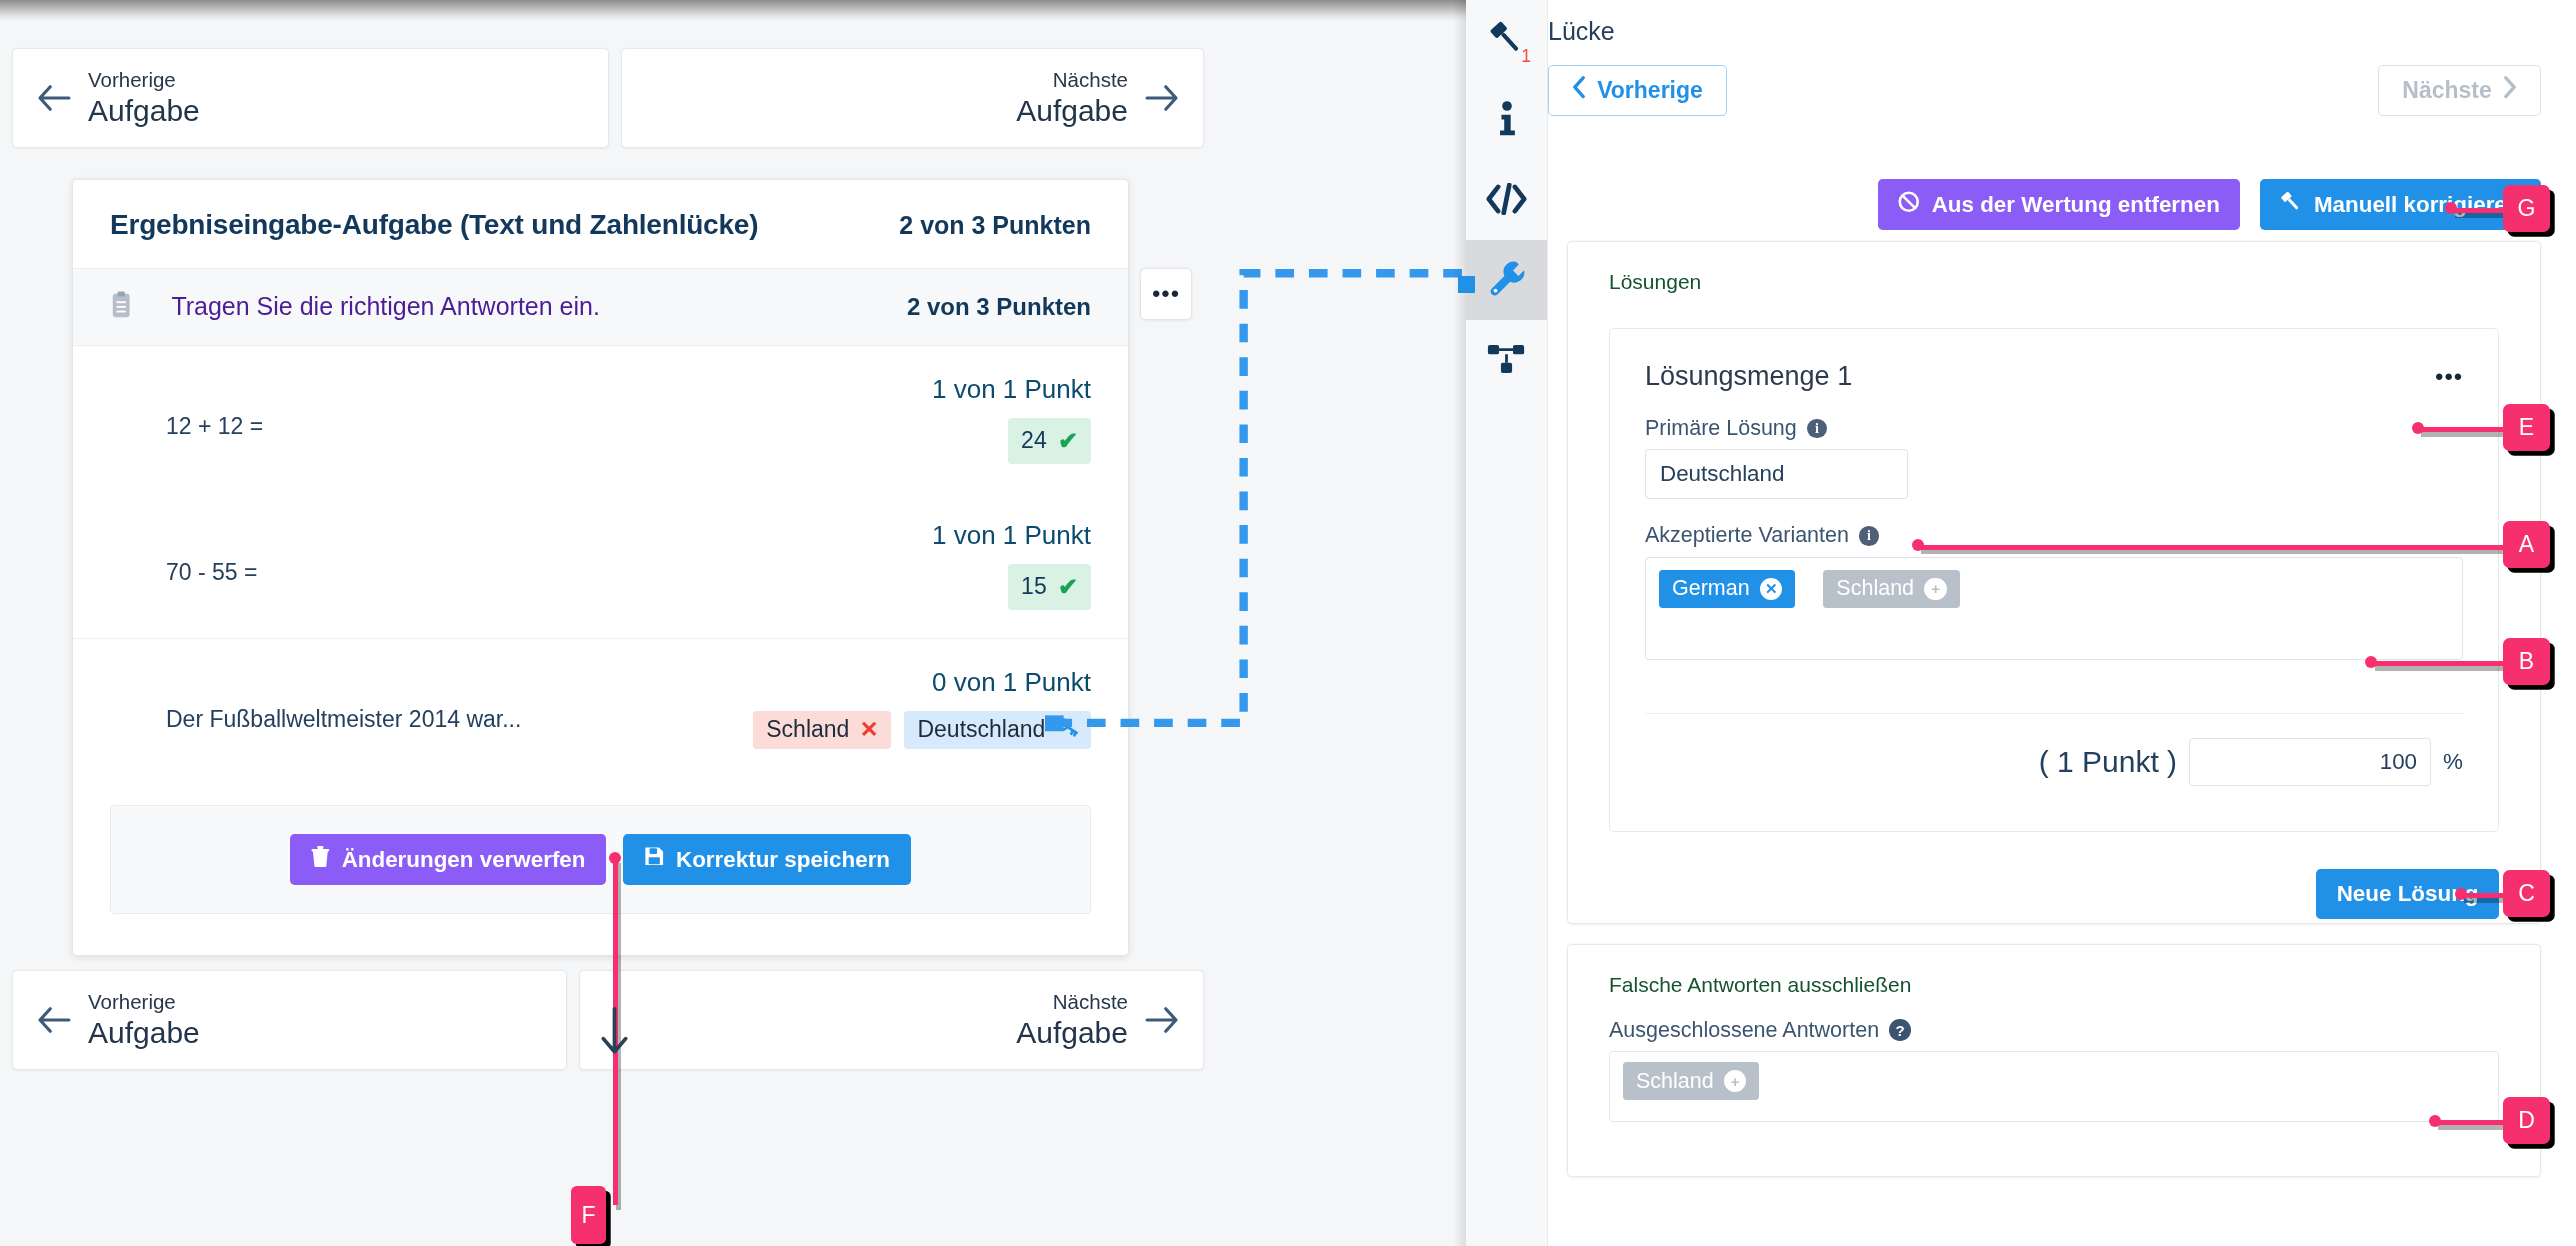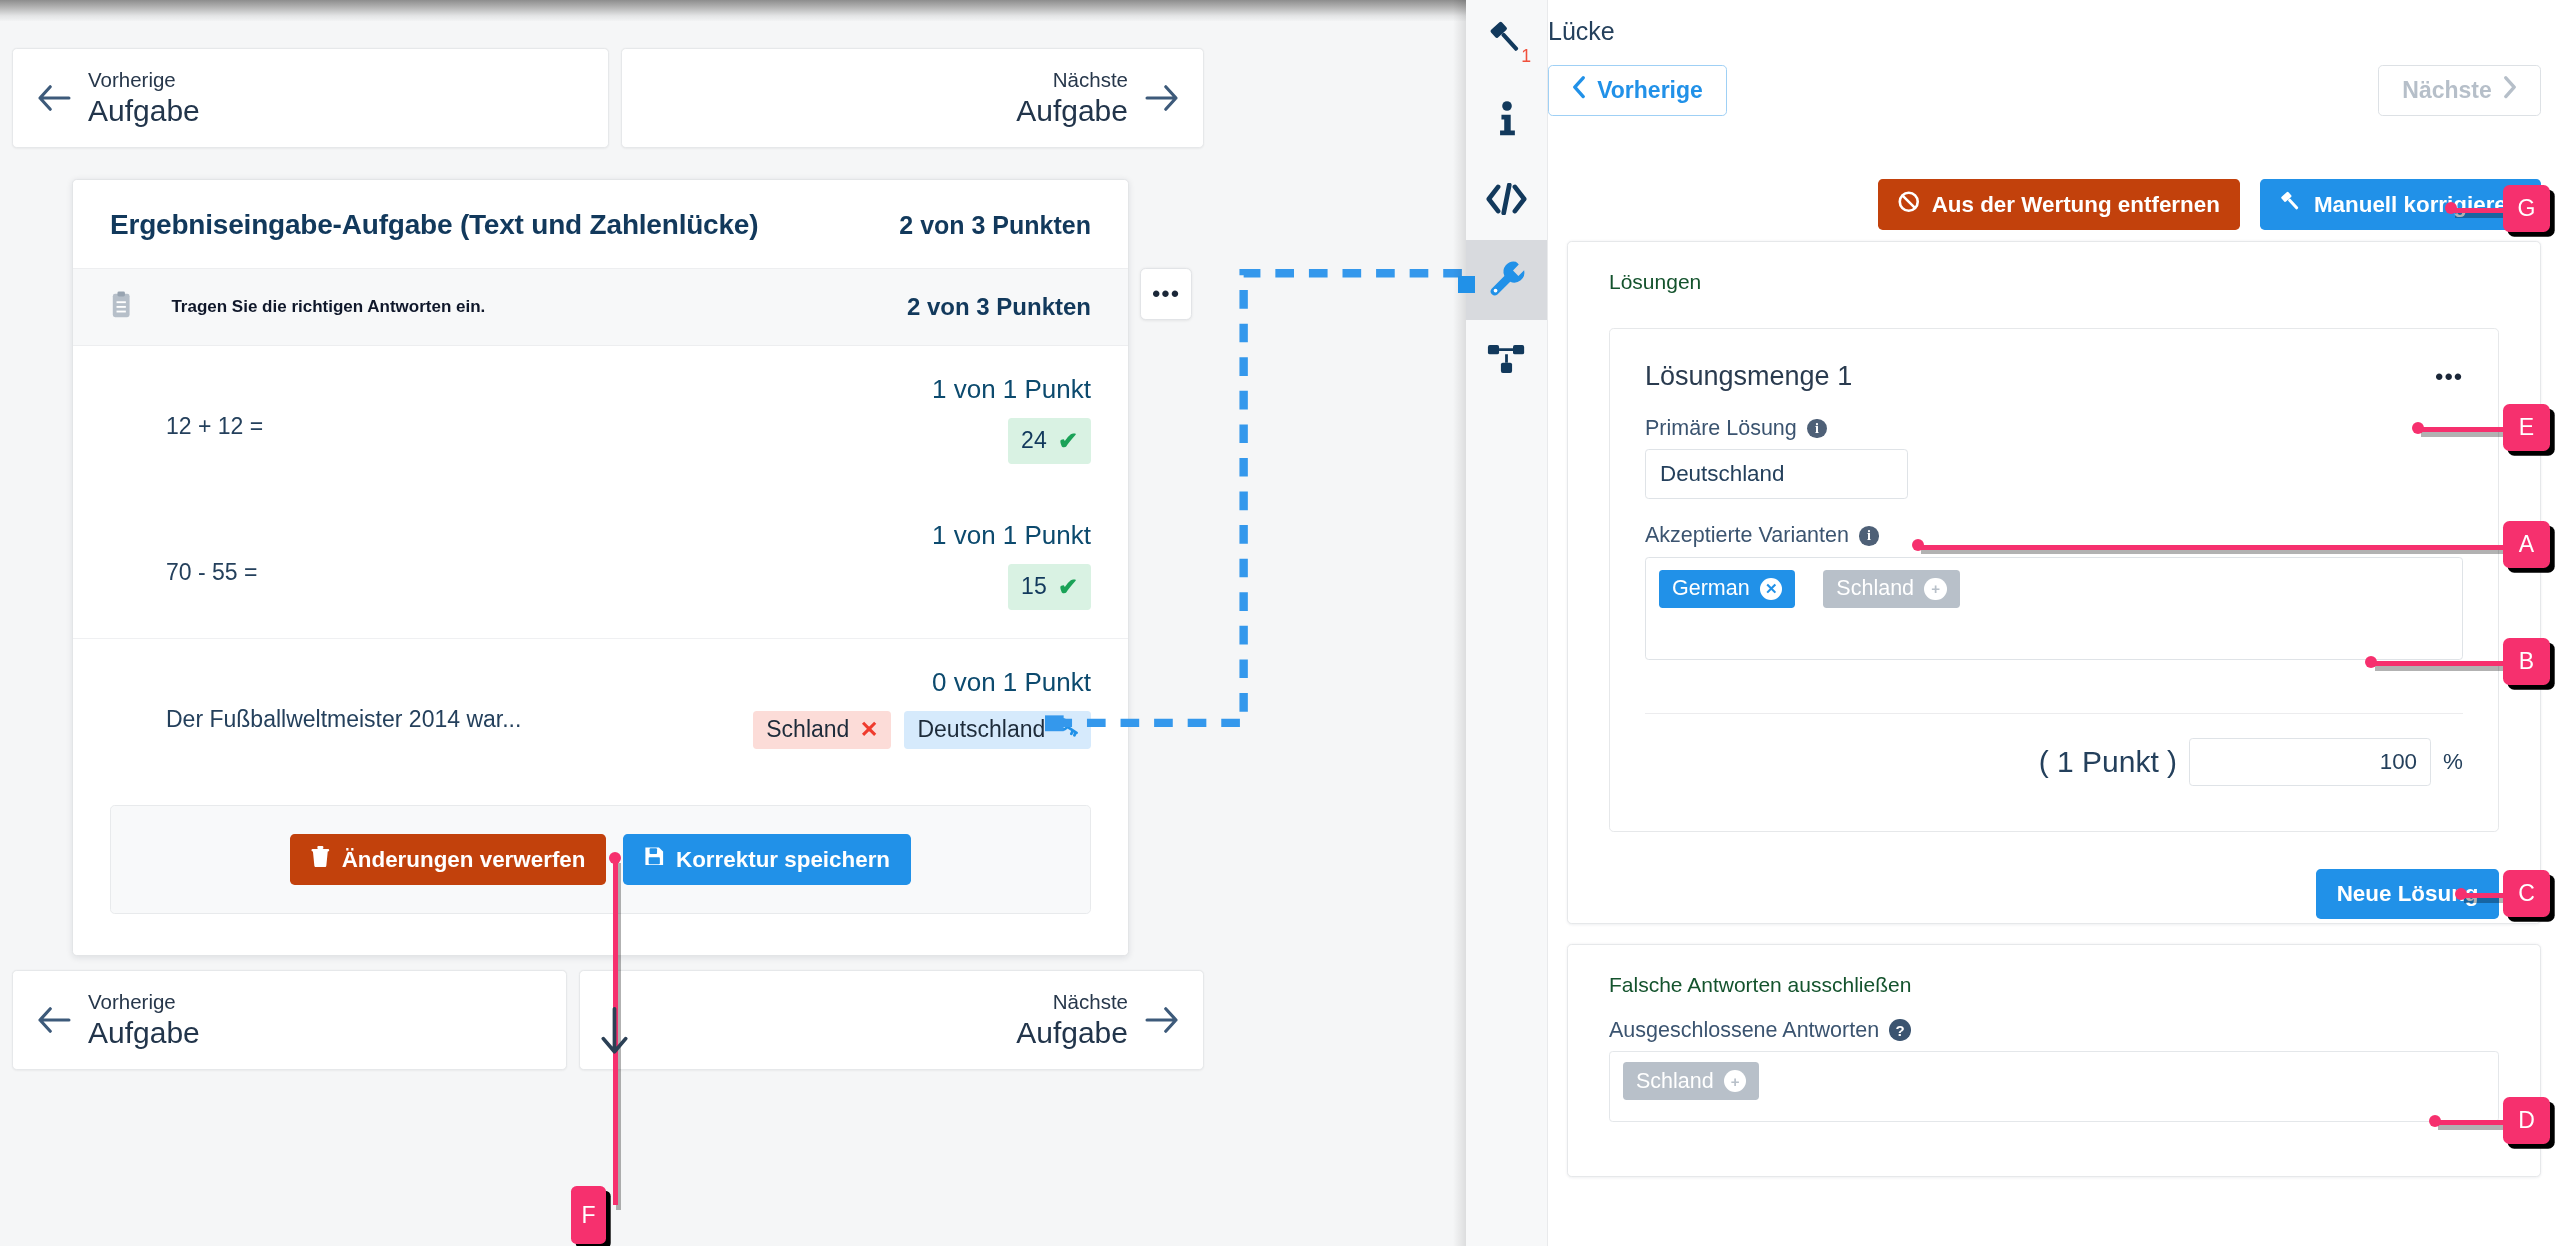--- a/index.html
+++ b/index.html
@@ -65,21 +65,21 @@
   #task-title { font-size: 28px; font-weight: bold; color: #12395c; letter-spacing: -0.2px; }
   #task-points { font-size: 25px; font-weight: bold; color: #12395c; }
   #task-sub {
     display: flex; align-items: center; justify-content: space-between;
     background: #f7f8f9;
     border-top: 0.9px solid #edeef0; border-bottom: 0.9px solid #edeef0;
     padding: 22.4px 37px 22.4px 37px;
   }
   #task-sub-left { display: flex; align-items: center; gap: 39px; }
   .clipboard-icon { color: #b6bfc9; }
-  #task-sub-text { font-size: 17px; color: #0f172a; font-weight: bold; }
+  #task-sub-text { font-size: 25px; color: #4c1d95; }
   #task-sub-points { font-size: 24px; font-weight: bold; color: #12395c; }
 
   .gap-row {
     display: flex; align-items: flex-start; justify-content: space-between;
     padding: 28px 37px 28px 93px;
     border-bottom: 0.9px solid #eff0f2;
     min-height: 138px;
   }
   .gap-row:nth-of-type(3) { border-bottom: none; }
   .gap-q { font-size: 23px; color: #24405c; padding-top: 39px; }
@@ -112,21 +112,21 @@
     display: flex; align-items: center; justify-content: center; gap: 17px;
     padding: 28px 0;
   }
   .btn {
     display: inline-flex; align-items: center; gap: 12px;
     border: none; border-radius: 4.7px; cursor: pointer;
     font-family: "Liberation Sans", sans-serif;
     font-size: 22.4px; font-weight: bold; color: #ffffff;
     padding: 12px 20.5px; line-height: 1.15;
   }
-  .btn-danger { background: #c2410c; }
+  .btn-danger { background: #8b5cf6; }
   .btn-primary { background: #2191e8; }
 
   #kebab-btn {
     position: absolute; left: 1140px; top: 268px;
     width: 52px; height: 52px;
     background: #ffffff; border: 0.9px solid #e2e4e7; border-radius: 5.6px;
     box-shadow: 0 0.9px 2.8px rgba(0,0,0,0.07);
     display: flex; align-items: center; justify-content: center;
     font-size: 24px; color: #1b2738; letter-spacing: 0.9px;
     cursor: pointer;

